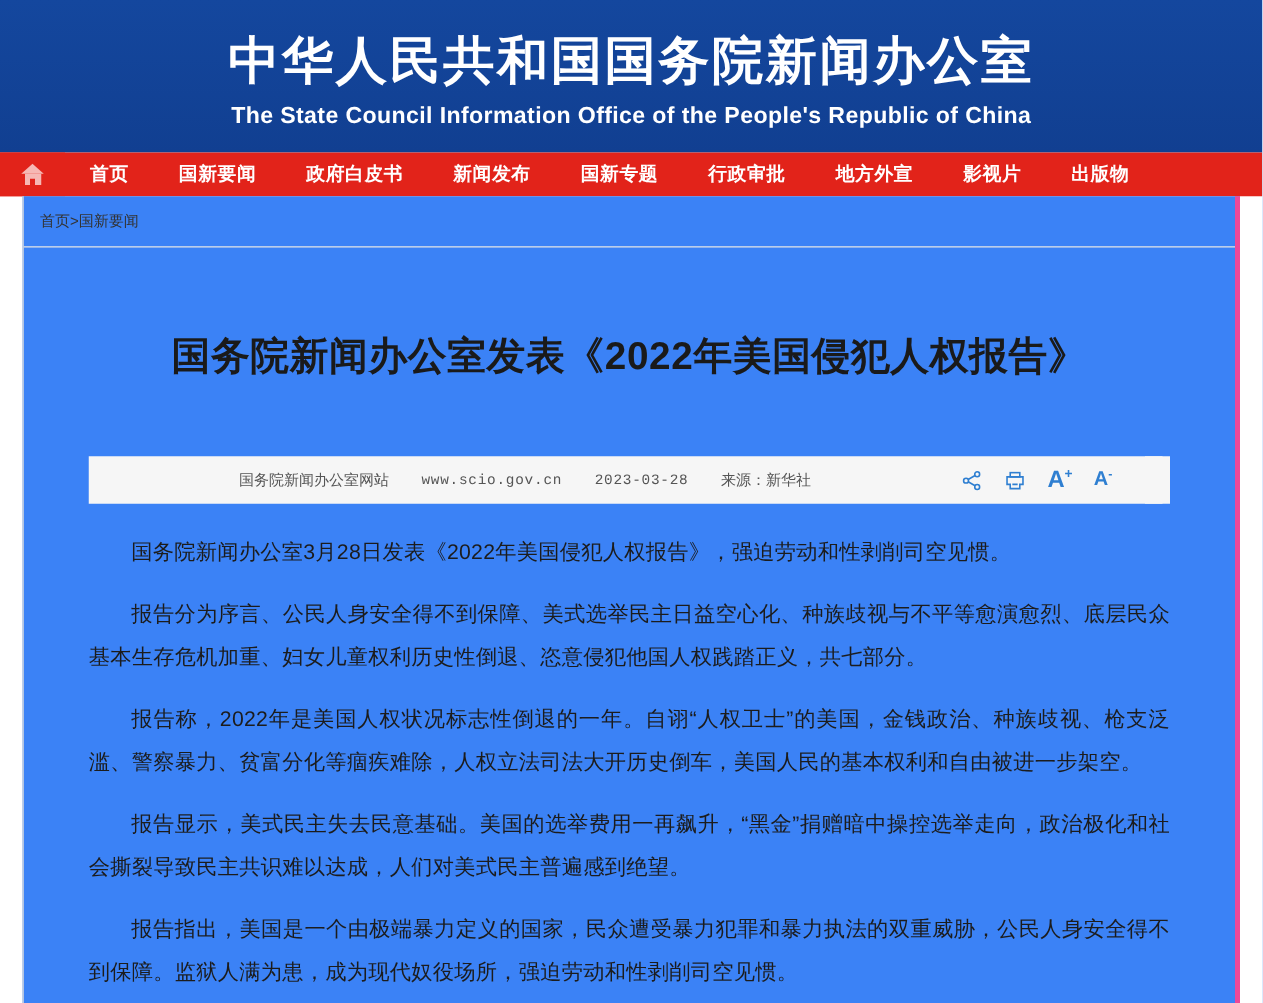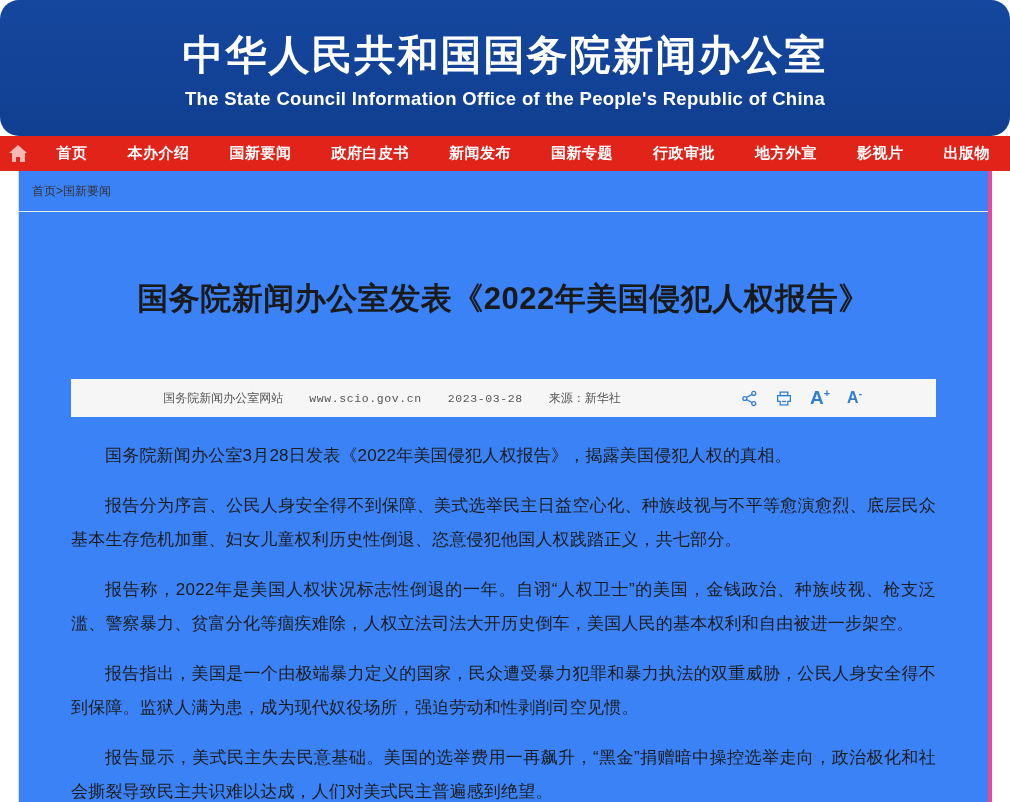--- a/index.html
+++ b/index.html
@@ -14,27 +14,26 @@
     min-height: 802px;
     position: relative;
     overflow: hidden;
     background: #fff;
   }
 
   
   .masthead {
     background: #12479b;
     background: linear-gradient(180deg, #14479e 0%, #113f91 100%);
-    height: 136px;
+    height: 122px;
     display: flex;
     flex-direction: column;
     align-items: center;
     justify-content: center;
     padding-top: 4px;
-    border-radius: 19px;
   }
   .masthead-cn {
     color: #ffffff;
     font-size: 41px;
     font-weight: bold;
     letter-spacing: 2px;
     line-height: 1.25;
     text-align: center;
     white-space: nowrap;
   }
@@ -137,21 +136,20 @@
   }
 
   
   .meta-bar {
     background: #f6f6f6;
     height: 38px;
     display: flex;
     align-items: center;
     position: relative;
     padding: 0 6px 0 0;
-    gap: 28px;
   }
   .meta-left {
     flex: 1;
     display: flex;
     align-items: center;
     justify-content: center;
     gap: 26px;
     font-size: 12px;
     color: #555;
     white-space: nowrap;
@@ -227,21 +225,20 @@
   <div class="navbar">
     <div class="nav-home-icon">
       <div class="house">
         <div class="roof"></div>
         <div class="body"></div>
         <div class="door"></div>
       </div>
     </div>
     <div class="nav-items">
       <div class="nav-item">首页</div>
-      <div class="nav-item">本办介绍</div>
       <div class="nav-item">国新要闻</div>
       <div class="nav-item">政府白皮书</div>
       <div class="nav-item">新闻发布</div>
       <div class="nav-item">国新专题</div>
       <div class="nav-item">行政审批</div>
       <div class="nav-item">地方外宣</div>
       <div class="nav-item">影视片</div>
       <div class="nav-item">出版物</div>
     </div>
   </div>
@@ -284,22 +281,22 @@
             <span>A</span><sup>+</sup>
           </span>
           <span class="font-small">
             <span>A</span><sup>-</sup>
           </span>
         </div>
         <div class="meta-bar-end"></div>
       </div>
 
       <div class="article-body">
-        <p>国务院新闻办公室3月28日发表《2022年美国侵犯人权报告》，揭露美国侵犯人权的真相。</p>
+        <p>国务院新闻办公室3月28日发表《2022年美国侵犯人权报告》，强迫劳动和性剥削司空见惯。</p>
         <p>报告分为序言、公民人身安全得不到保障、美式选举民主日益空心化、种族歧视与不平等愈演愈烈、底层民众基本生存危机加重、妇女儿童权利历史性倒退、恣意侵犯他国人权践踏正义，共七部分。</p>
         <p>报告称，2022年是美国人权状况标志性倒退的一年。自诩“人权卫士”的美国，金钱政治、种族歧视、枪支泛滥、警察暴力、贫富分化等痼疾难除，人权立法司法大开历史倒车，美国人民的基本权利和自由被进一步架空。</p>
+        <p>报告显示，美式民主失去民意基础。美国的选举费用一再飙升，“黑金”捐赠暗中操控选举走向，政治极化和社会撕裂导致民主共识难以达成，人们对美式民主普遍感到绝望。</p>
         <p>报告指出，美国是一个由极端暴力定义的国家，民众遭受暴力犯罪和暴力执法的双重威胁，公民人身安全得不到保障。监狱人满为患，成为现代奴役场所，强迫劳动和性剥削司空见惯。</p>
-        <p>报告显示，美式民主失去民意基础。美国的选举费用一再飙升，“黑金”捐赠暗中操控选举走向，政治极化和社会撕裂导致民主共识难以达成，人们对美式民主普遍感到绝望。</p>
       </div>
 
     </div>
   </div>
 </div>
 
 </body></html>

